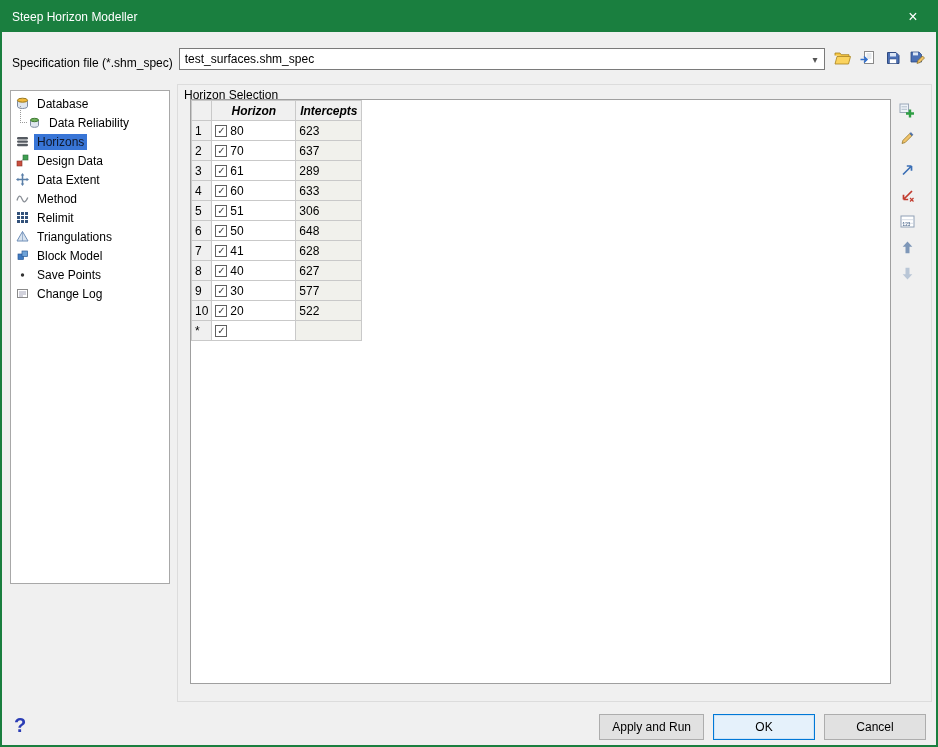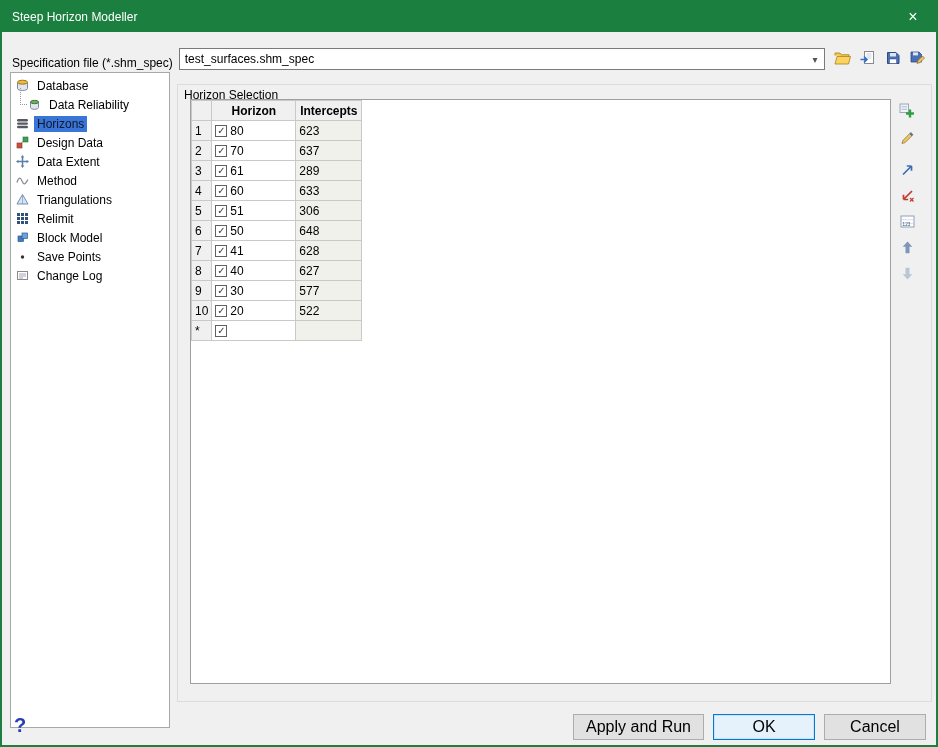--- a/index.html
+++ b/index.html
@@ -18,57 +18,57 @@
   .specrow{position:absolute;left:10px;top:44px;right:6px;height:24px;display:flex;align-items:flex-end;}
   .speclabel{margin-right:6px;white-space:nowrap;}
   .combo{flex:1;height:22px;box-sizing:border-box;background:#fff;border:1px solid #7a7a7a;
     display:flex;align-items:center;position:relative;}
   .combo .val{padding-left:5px;flex:1;}
   .combo .chev{width:18px;text-align:center;color:#555;font-size:10px;}
   .spec-tools{display:flex;margin-left:5px;}
   .tbtn{width:23px;height:23px;display:flex;align-items:center;justify-content:center;
     background:transparent;border:1px solid transparent;}
   
-  .sidebar{position:absolute;left:8px;top:70px;width:160px;height:656px;background:#fff;
+  .sidebar{position:absolute;left:8px;top:88px;width:160px;height:494px;background:#fff;
     border:1px solid #a8a8a8;box-sizing:border-box;padding-top:3px;overflow:hidden;}
   .tree-item{display:flex;align-items:center;height:19px;padding-left:4px;white-space:nowrap;}
   .tree-item .ico{width:15px;height:14px;display:inline-flex;align-items:center;justify-content:center;margin-right:4px;flex:none;}
   .tree-item .lbl{padding:1px 3px;}
   .tree-item.selected .lbl{background:#3875d6;color:#0f172a;}
   .tree-item.child{padding-left:16px;position:relative;}
   .tree-item.child::before{content:'';position:absolute;left:9px;top:-7px;width:6px;height:16px;
     border-left:1px dotted #999;border-bottom:1px dotted #999;}
   
   .group{position:absolute;left:175px;top:82px;width:755px;height:618px;border:1px solid #dcdcdc;box-sizing:border-box;}
   .group-title{position:absolute;left:178px;top:86px;background:#f0f0f0;padding:0 4px;}
   .viewport{position:absolute;left:188px;top:97px;width:701px;height:585px;background:#fff;
     border:1px solid #9f9f9f;box-sizing:border-box;overflow:hidden;}
   table.grid{border-collapse:collapse;table-layout:fixed;}
   table.grid th,table.grid td{border:1px solid #c9c9c9;height:20px;padding:0 3px;
     font-size:12px;font-weight:normal;text-align:left;overflow:hidden;white-space:nowrap;box-sizing:border-box;}
-  table.grid th{background:#f0f0f0;font-weight:bold;text-align:center;}
+  table.grid th{background:#f0f0f0;font-weight:bold;text-align:center;font-style:italic;}
   td.rn{background:#f0f0f0;font-weight:bold;text-align:center;width:19px;}
   th.rn{width:19px;}
   td.hz{width:84px;background:#fff;}
   th.hz{width:84px;}
   td.ic{width:66px;background:#f1f1ec;}
   th.ic{width:66px;}
   .cb{width:12px;height:12px;box-sizing:border-box;border:1px solid #606060;background:#fff;
     display:inline-flex;align-items:center;justify-content:center;font-size:10px;line-height:10px;
     color:#3a3a3a;margin-right:3px;vertical-align:middle;}
   td.hz .cell{display:flex;align-items:center;}
   
   .row-tools{position:absolute;left:894px;top:98px;width:22px;display:flex;flex-direction:column;align-items:center;}
   .row-tools .tbtn{width:20px;height:20px;margin-bottom:4px;}
   .row-tools .gap{height:6px;}
   
   .help{position:absolute;left:12px;top:712px;font-size:20px;font-weight:bold;color:#2b3db5;cursor:default;}
   .footer-buttons{position:absolute;right:10px;top:712px;display:flex;}
   .btn{height:24px;min-width:76px;padding:0 12px;margin-left:9px;background:#e1e1e1;
-    border:1px solid #adadad;font-family:inherit;font-size:16px;display:flex;align-items:center;justify-content:center;}
+    border:1px solid #adadad;font-family:inherit;font-size:12px;display:flex;align-items:center;justify-content:center;}
   .btn.focused{border:1px solid #0078d7;box-shadow:inset 0 0 0 1px #cde4f7;background:#e5f1fb;}
   svg{display:block;}
 </style>
 </head>
 <body>
 
 <div class="window">
 
   <div class="titlebar">
     <span class="title">Steep Horizon Modeller</span>
@@ -174,47 +174,47 @@
         <span class="ico">
           <svg width="13" height="13" viewBox="0 0 13 13">
             <path d="M1 8.5C2.6 3 4.4 3 6 7s3.4 4 5.8-1.5" stroke="#8a8f96" fill="none" stroke-width="1.3"></path>
           </svg>
         </span>
         <span class="lbl">Method</span>
       </div>
       <div class="tree-item">
         <span class="ico">
           <svg width="13" height="13" viewBox="0 0 13 13">
-            <path d="M6.5 1.5L12 11H1z" fill="#d9e4f0" stroke="#6f8fb8"></path>
-            <path d="M6.5 1.5V11" stroke="#6f8fb8" stroke-width="0.6"></path>
-          </svg>
-        </span>
-        <span class="lbl">Triangulations</span>
-      </div>
-      <div class="tree-item">
-        <span class="ico">
-          <svg width="13" height="13" viewBox="0 0 13 13">
             <g fill="#32517a">
               <rect x="1" y="1" width="3" height="3"></rect>
               <rect x="5" y="1" width="3" height="3"></rect>
               <rect x="9" y="1" width="3" height="3"></rect>
               <rect x="1" y="5" width="3" height="3"></rect>
               <rect x="5" y="5" width="3" height="3"></rect>
               <rect x="9" y="5" width="3" height="3"></rect>
               <rect x="1" y="9" width="3" height="3"></rect>
               <rect x="5" y="9" width="3" height="3"></rect>
               <rect x="9" y="9" width="3" height="3"></rect>
             </g>
           </svg>
         </span>
         <span class="lbl">Relimit</span>
       </div>
       <div class="tree-item">
         <span class="ico">
           <svg width="13" height="13" viewBox="0 0 13 13">
+            <path d="M6.5 1.5L12 11H1z" fill="#d9e4f0" stroke="#6f8fb8"></path>
+            <path d="M6.5 1.5V11" stroke="#6f8fb8" stroke-width="0.6"></path>
+          </svg>
+        </span>
+        <span class="lbl">Triangulations</span>
+      </div>
+      <div class="tree-item">
+        <span class="ico">
+          <svg width="13" height="13" viewBox="0 0 13 13">
             <rect x="2" y="5" width="5.5" height="5.5" fill="#3f7ac2" stroke="#2b5a96" stroke-width="0.7"></rect>
             <rect x="6" y="2" width="5.5" height="5.5" fill="#6fa3d8" stroke="#2b5a96" stroke-width="0.7"></rect>
           </svg>
         </span>
         <span class="lbl">Block Model</span>
       </div>
       <div class="tree-item">
         <span class="ico">
           <svg width="13" height="13" viewBox="0 0 13 13">
             <circle cx="6.5" cy="7" r="1.7" fill="#333"></circle>

